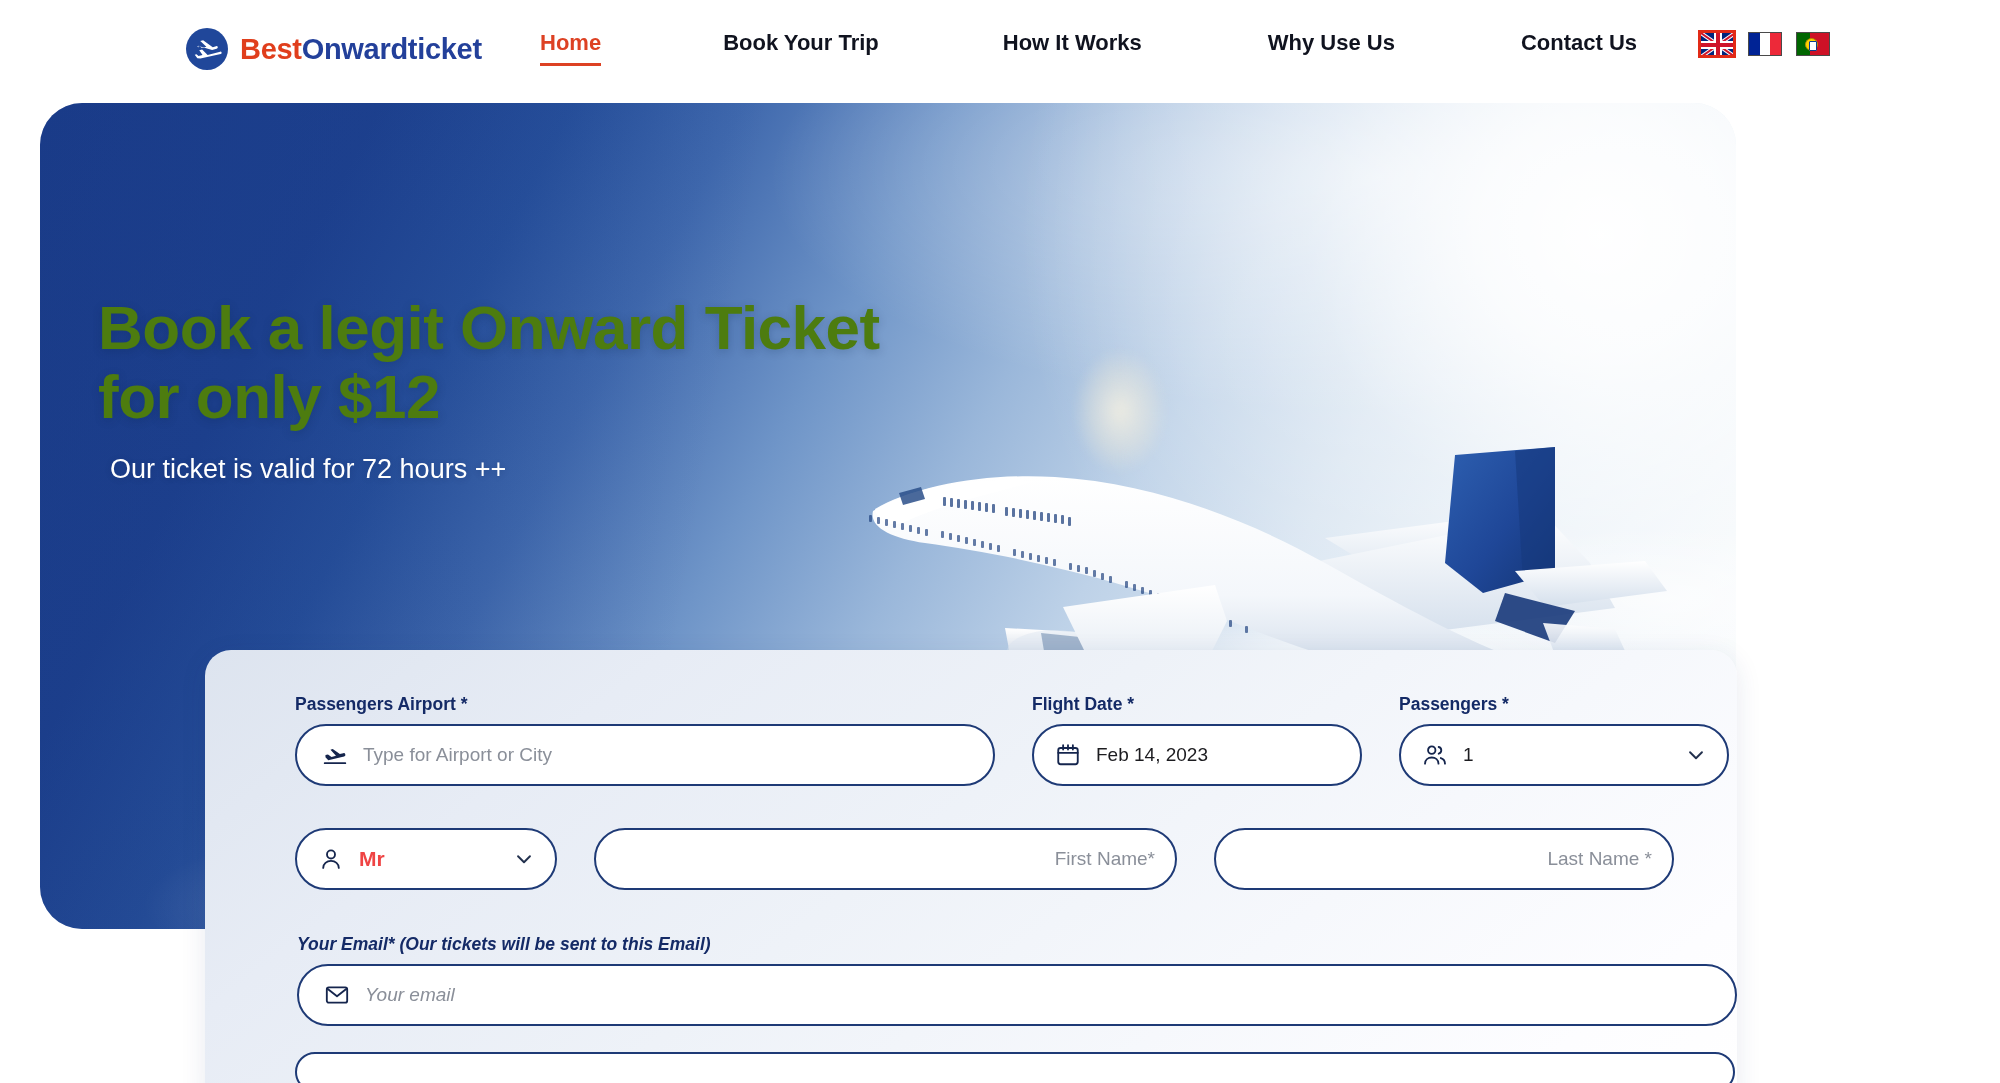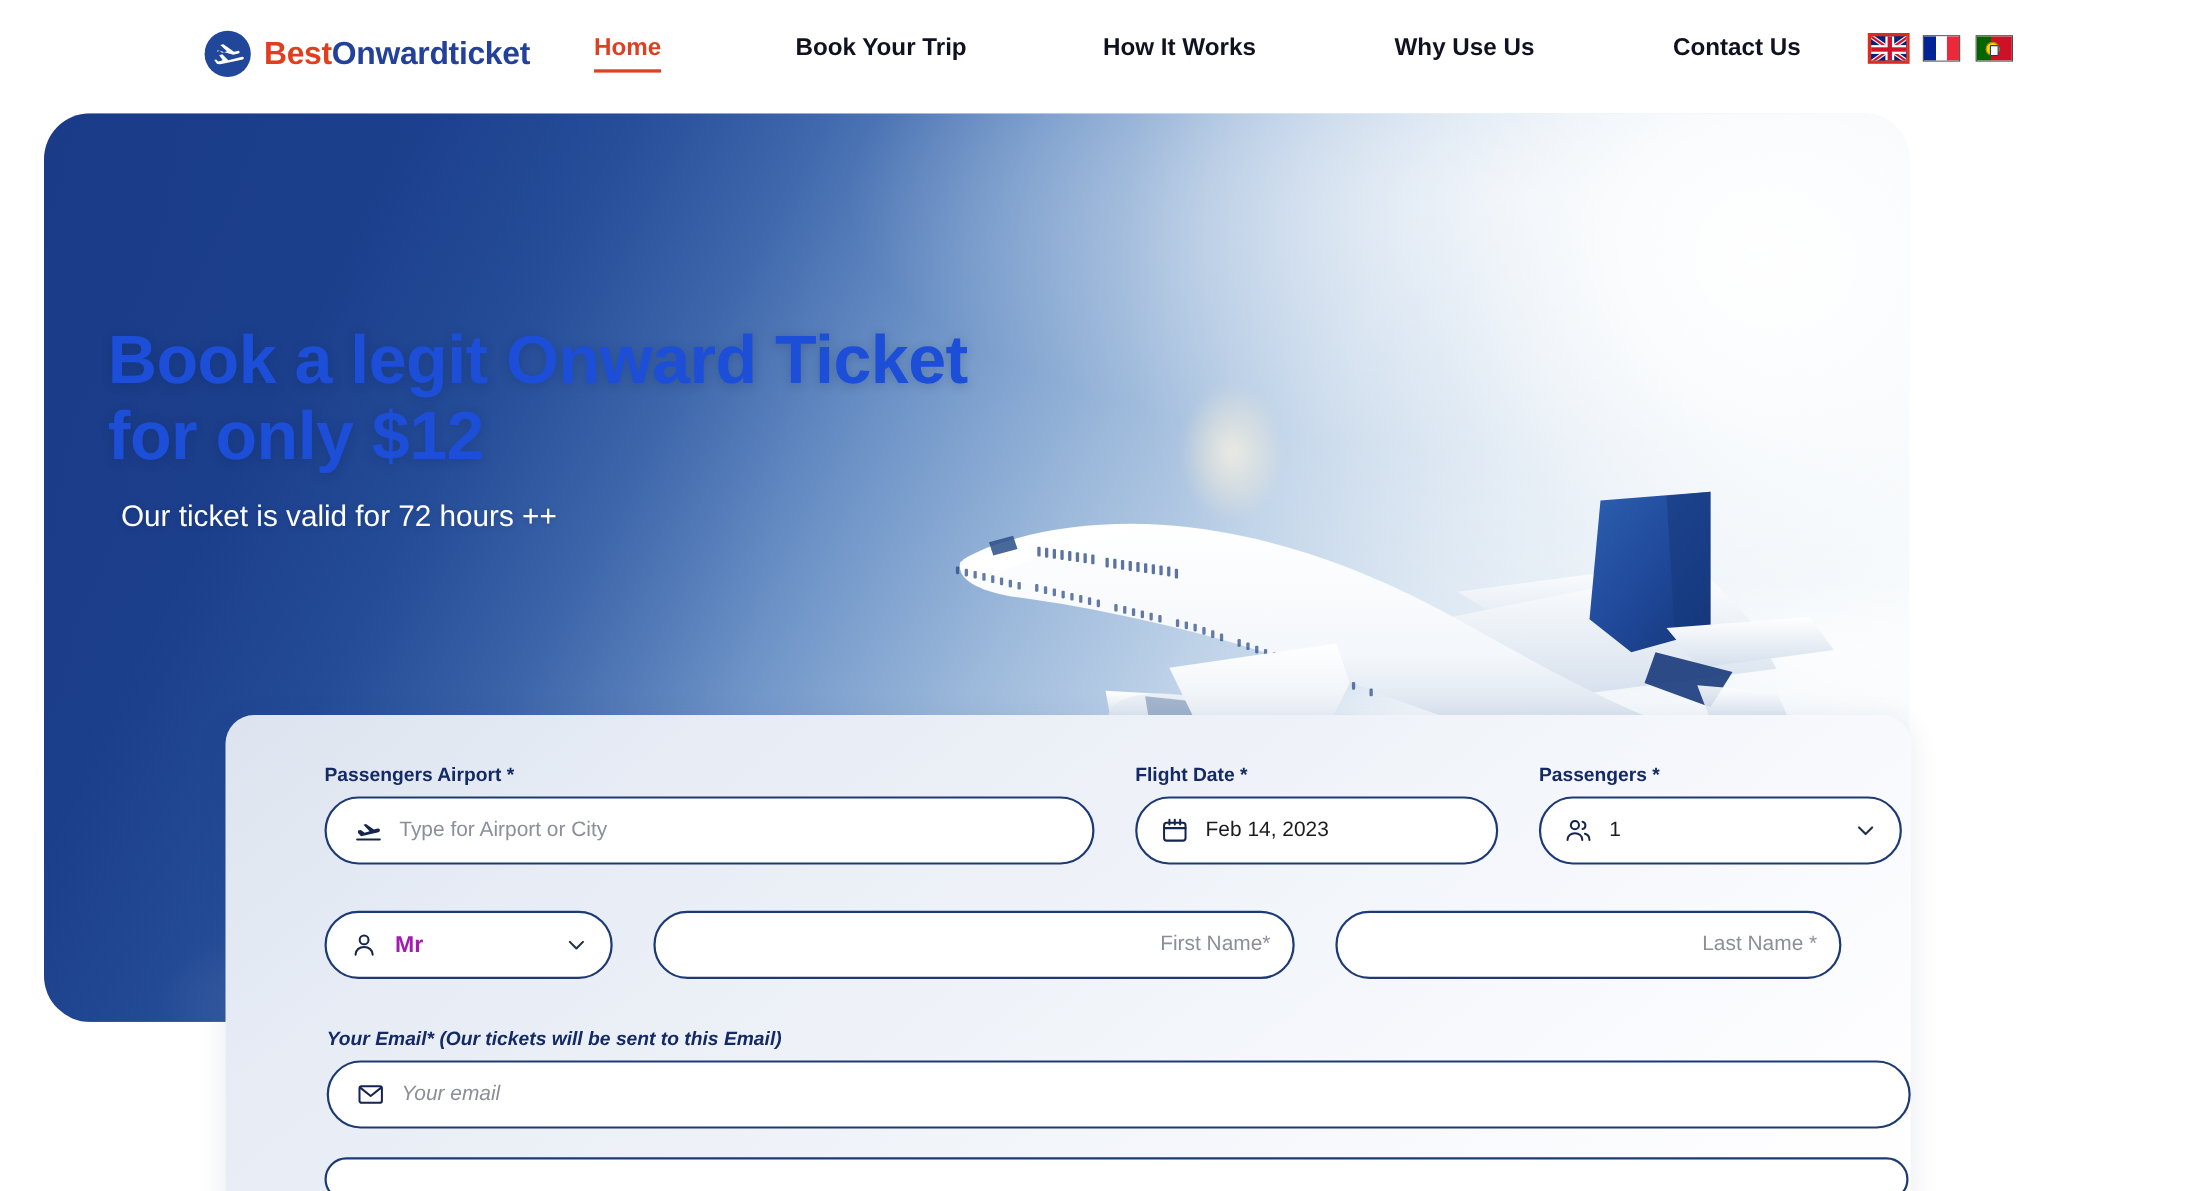--- a/index.html
+++ b/index.html
@@ -218,21 +218,21 @@
   .hero-copy {
     position: absolute;
     left: 58px;
     top: 190px;
     z-index: 5;
   }
   .hero-title {
     font-size: 62px;
     line-height: 1.12;
     font-weight: bold;
-    color: #1d4ed8;
+    color: #4d7c0f;
     letter-spacing: -0.5px;
     text-shadow: 0 2px 10px rgba(10,30,70,0.22);
     white-space: pre-line;
     font-stretch: condensed;
   }
   .hero-sub {
     margin-top: 22px;
     font-size: 27px;
     color: #ffffff;
     font-weight: normal;
@@ -299,21 +299,21 @@
   .input-box .ic { flex: none; display: flex; align-items: center; justify-content: center; width: 28px; height: 28px; }
   .input-box .ic svg { width: 26px; height: 26px; display: block; }
   .input-box .txt {
     font-size: 19px;
     color: #8a8f99;
     flex: 1;
     white-space: nowrap;
     overflow: hidden;
   }
   .input-box .txt.filled { color: #1c1c20; }
-  .input-box .txt.bold { color: #a21caf; font-weight: bold; font-size: 21px; }
+  .input-box .txt.bold { color: #ef4444; font-weight: bold; font-size: 21px; }
   .input-box .chev { flex: none; width: 22px; height: 22px; }
   .input-box .chev svg { width: 22px; height: 22px; display: block; }
 
   .fld-departure { width: 700px; }
   .fld-departure .input-box { padding-left: 24px; }
   .fld-date { width: 330px; }
   .fld-passengers { width: 330px; }
   .gap-26 { width: 37px; flex: none; }
   .gap-27 { width: 37px; flex: none; }
 

